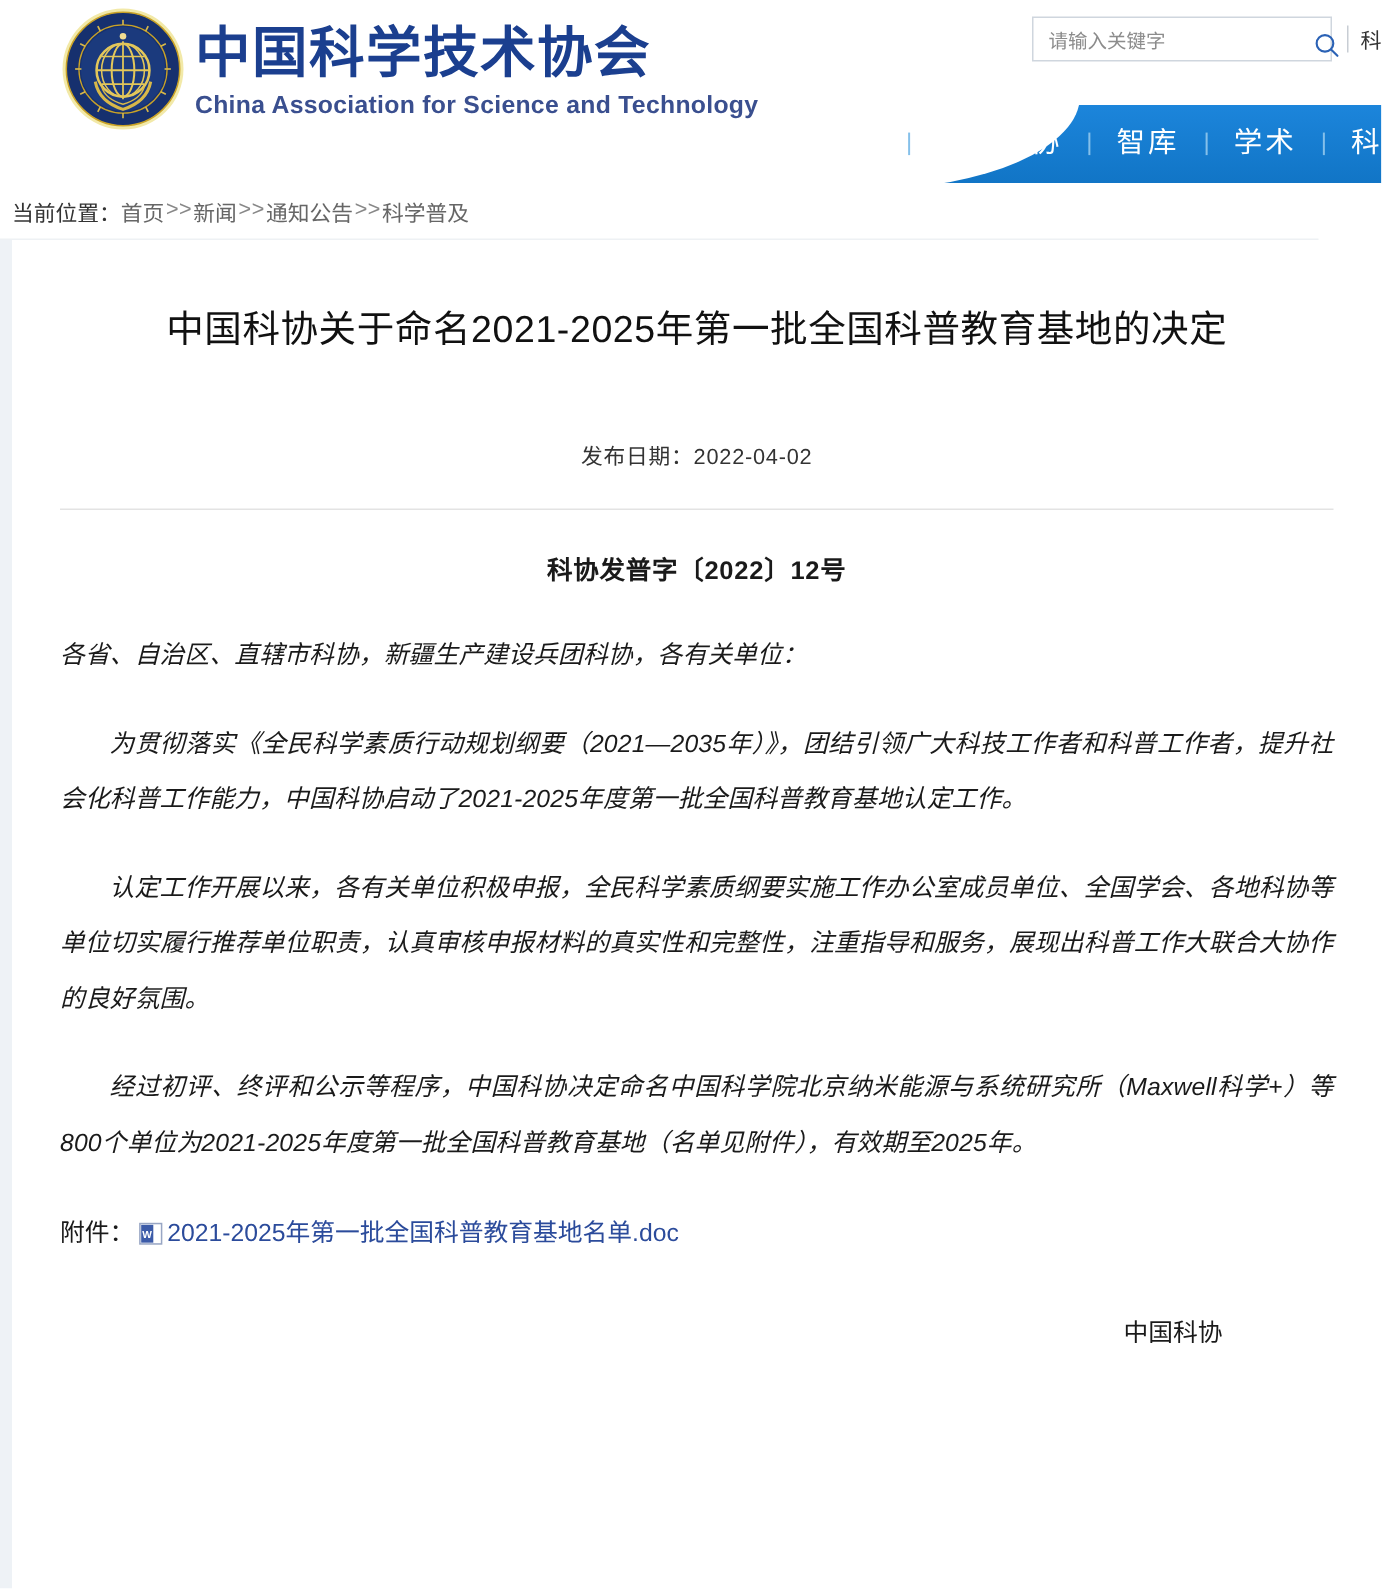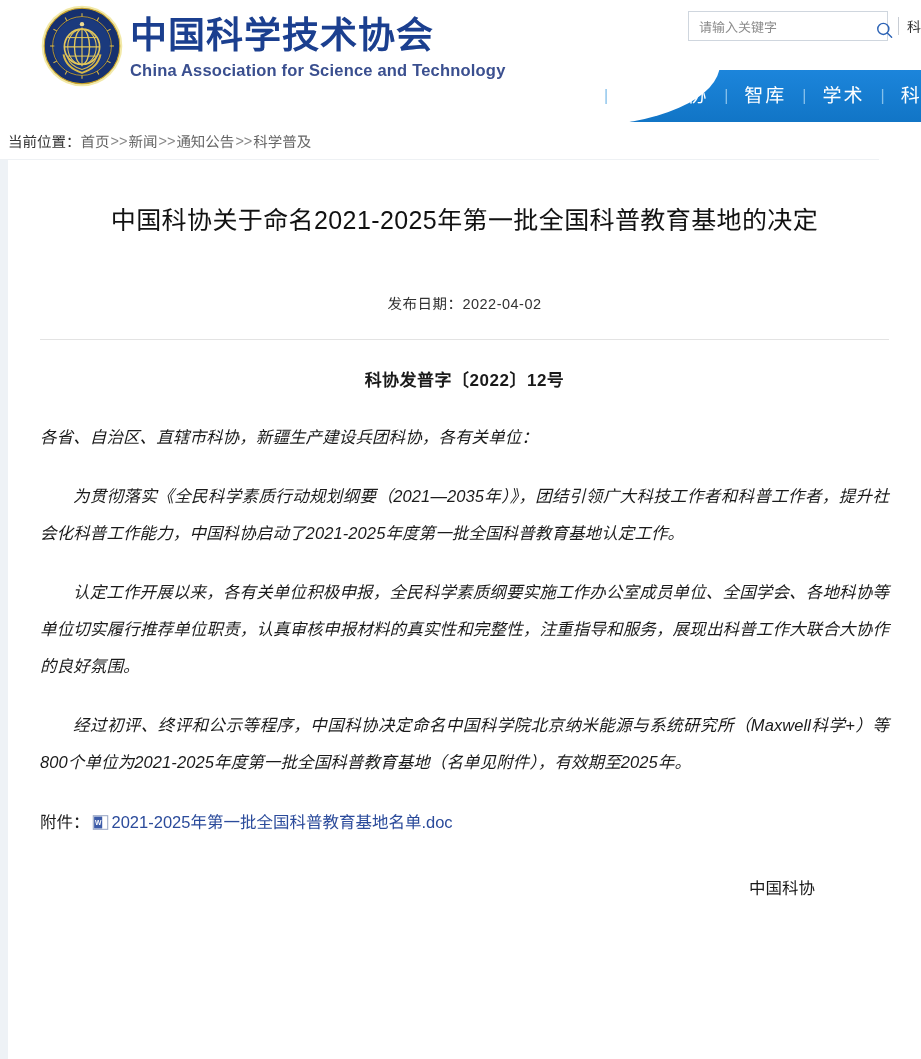--- a/index.html
+++ b/index.html
@@ -172,20 +172,21 @@
   
   .breadcrumb-bar {
     position: relative;
     width: 879px;
     height: 38px;
     background: #ffffff;
     display: flex;
     align-items: center;
     padding-left: 8px;
     border-bottom: 1px solid #eef1f4;
+    font-family: Liberation Mono, monospace;
   }
   .bc-label { font-size: 14.5px; color: #333; }
   .bc-link  { font-size: 14.5px; color: #666; cursor: pointer; }
   .bc-sep   { font-size: 14.5px; color: #888; padding: 0 1px; }
 
   
   .content-wrap {
     position: relative;
     width: 921px;
     height: 899px;

